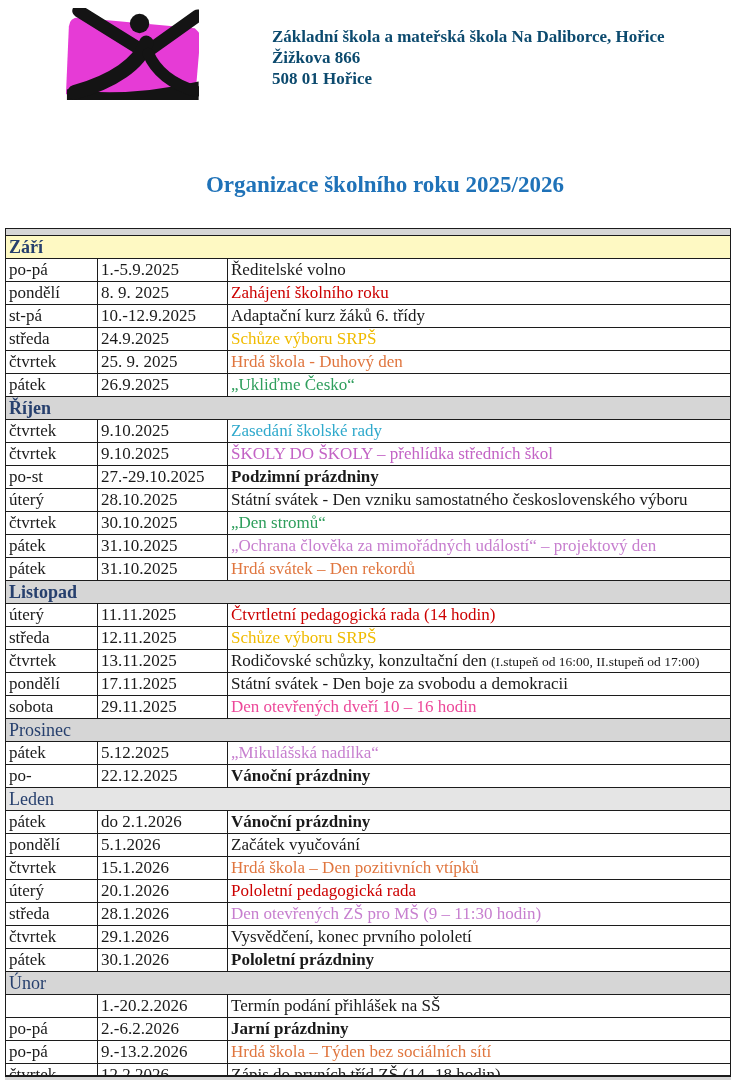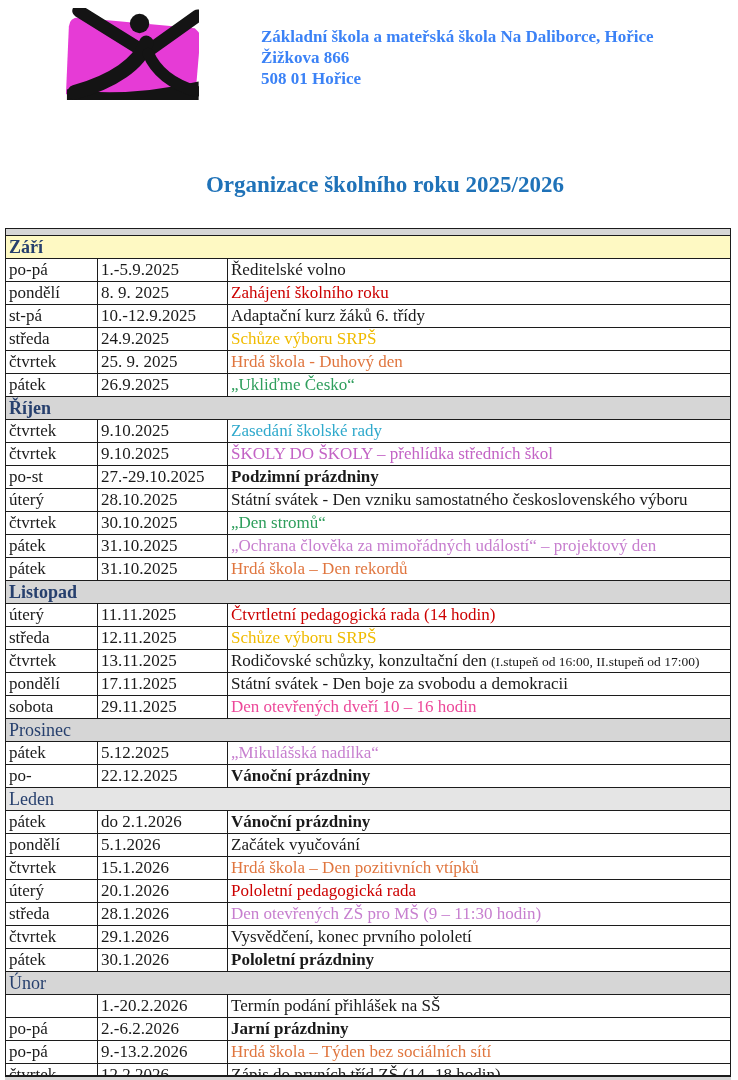--- a/index.html
+++ b/index.html
@@ -7,22 +7,22 @@
     position:relative;
     width:738px;height:1080px;
     background:#fff;
     overflow:hidden;
     font-family:"Liberation Serif", serif;
     color:#1a1a1a;
   }
   
   #logo{position:absolute;left:53px;top:8px;width:146px;height:92px;}
   #school-block{
-    position:absolute;left:261px;top:26px;
-    font-weight:bold;font-size:17px;line-height:21px;color:#3b82f6;
+    position:absolute;left:272px;top:26px;
+    font-weight:bold;font-size:17px;line-height:21px;color:#0c4a6e;
   }
   #doc-title{
     position:absolute;left:0;top:172px;width:100%;
     text-align:center;font-weight:bold;font-size:23px;
   }
   
   #cal-table{
     position:absolute;left:5px;top:228px;width:726px;
     border-collapse:collapse;table-layout:fixed;
     font-size:17px;
@@ -141,21 +141,21 @@
           <td class=""><span style="color: rgb(46, 158, 92);">„Den stromů“</span></td>
         </tr>
         <tr class="data-row">
           <td class="">pátek</td>
           <td class="">31.10.2025</td>
           <td class=""><span style="color: rgb(199, 127, 207);">„Ochrana člověka za mimořádných událostí“ – projektový den</span></td>
         </tr>
         <tr class="data-row">
           <td class="">pátek</td>
           <td class="">31.10.2025</td>
-          <td class=""><span style="color: rgb(224, 118, 63);">Hrdá škola – Den rekordů</span></td>
+          <td class=""><span style="color: rgb(224, 118, 63);">Hrdá svátek – Den rekordů</span></td>
         </tr>
         <tr class="month-row">
           <td class="" colspan="3" style="background: rgb(214, 214, 214); color: rgb(39, 64, 110); font-weight: bold; margin-top: 7px;">Listopad</td>
         </tr>
         <tr class="data-row">
           <td class="">úterý</td>
           <td class="">11.11.2025</td>
           <td class=""><span style="color: rgb(204, 0, 0);">Čtvrtletní pedagogická rada (14 hodin)</span></td>
         </tr>
         <tr class="data-row">

